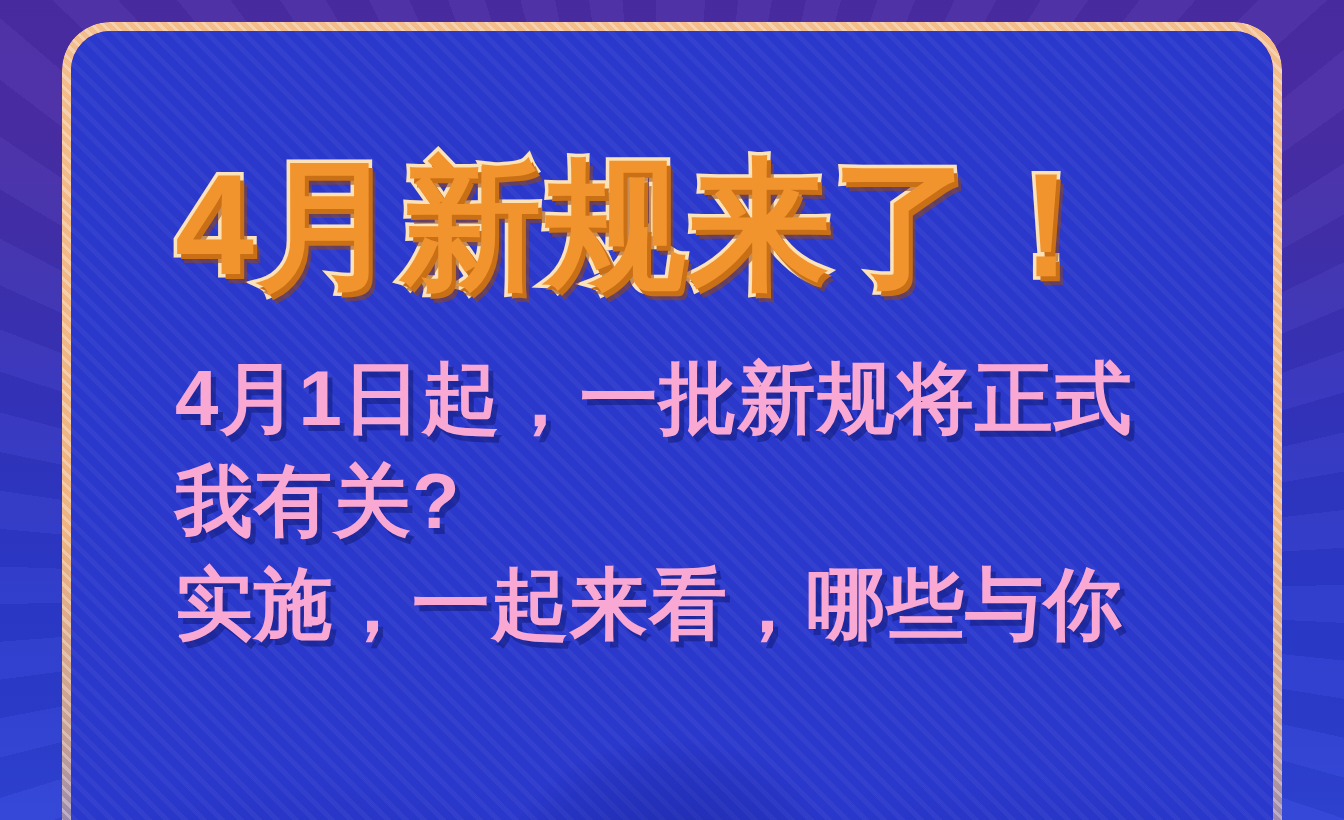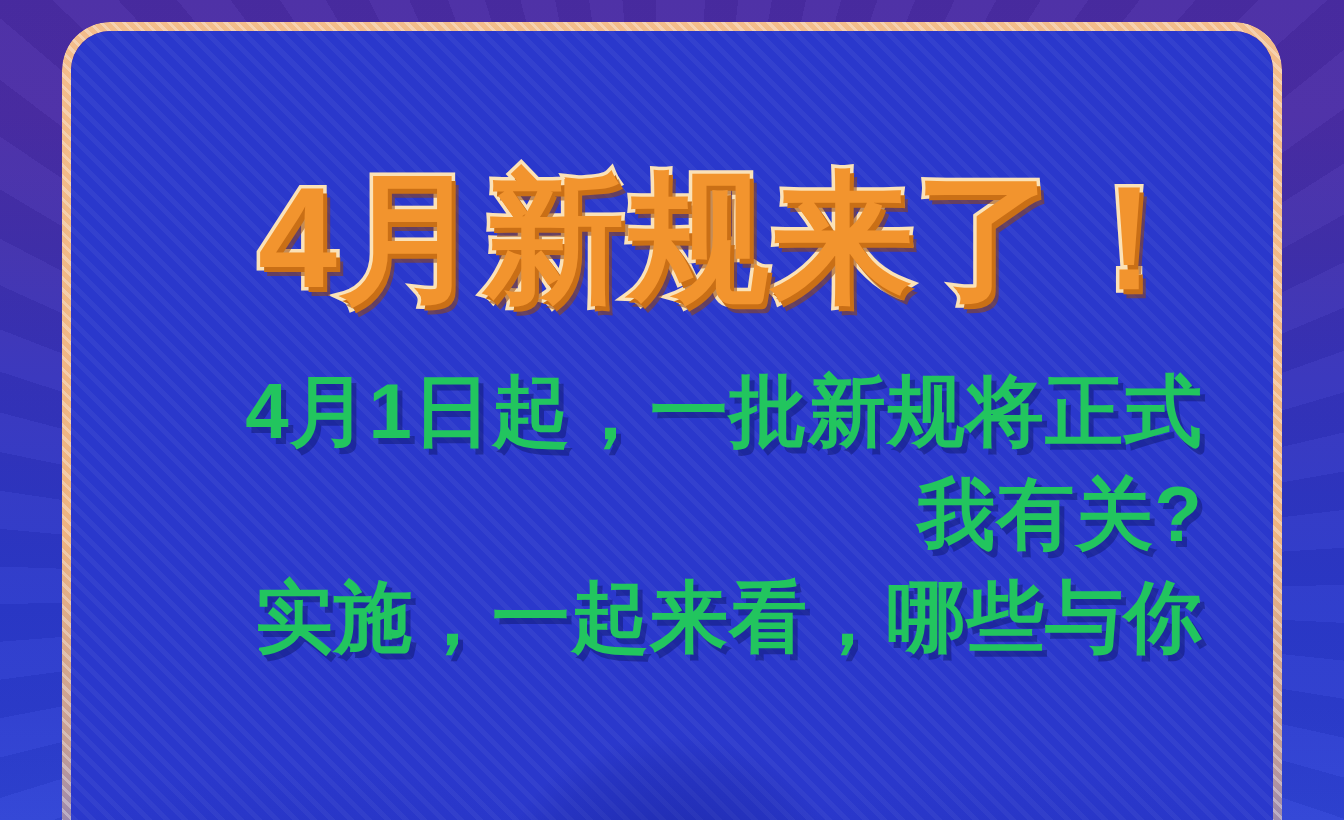--- a/index.html
+++ b/index.html
@@ -113,23 +113,22 @@
       radial-gradient(ellipse 230px 190px at 50% 28%, rgba(12,20,120,0.40) 0%, rgba(12,20,120,0.12) 60%, rgba(0,0,0,0) 75%),
       radial-gradient(ellipse 520px 260px at 20% 42%, rgba(20,30,140,0.22) 0%, rgba(0,0,0,0) 72%),
       radial-gradient(ellipse 520px 260px at 80% 42%, rgba(20,30,140,0.22) 0%, rgba(0,0,0,0) 72%);
     pointer-events: none;
   }
 
   
   .content {
     position: absolute;
     left: 104px;
-    top: 130px;
+    top: 117px;
     right: 70px;
-    text-align: right;
   }
 
   .headline {
     font-size: 142px;
     line-height: 1.08;
     font-weight: 900;
     letter-spacing: 2px;
     color: #f2942e;
     white-space: nowrap;
     -webkit-text-stroke: 7px #fbe2b8;
@@ -138,21 +137,21 @@
        4px 5px 0 #c96f16,
        7px 9px 0 rgba(150,70,10,0.55);
     margin: 0 0 46px 0;
   }
 
   .sub {
     font-size: 78px;
     line-height: 1.32;
     font-weight: 900;
     letter-spacing: 1px;
-    color: #22c55e;
+    color: #f9a8d4;
     text-shadow: 5px 6px 0 rgba(18,28,120,0.55);
     margin: 0;
     max-width: 1060px;
   }
   .sub .line { display: block; white-space: nowrap; }
 </style>
 </head>
 <body>
 
 <div id="stage">

